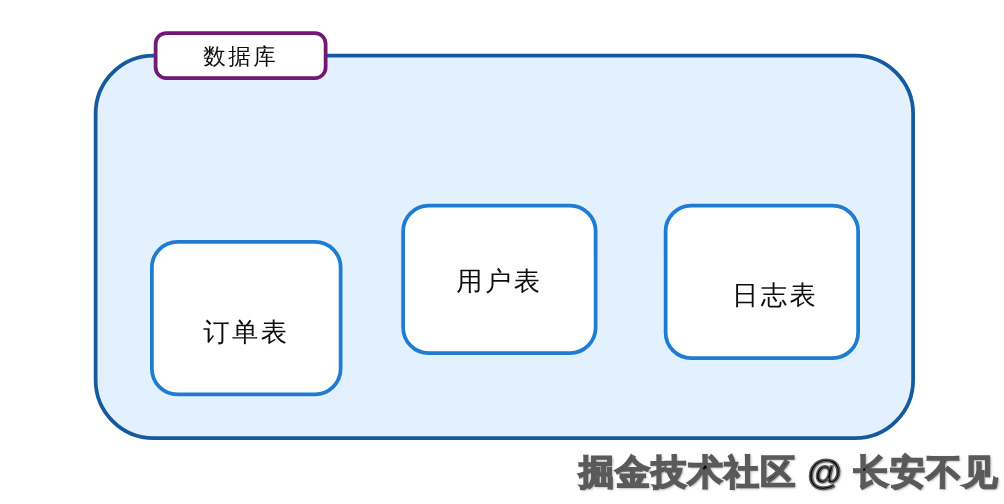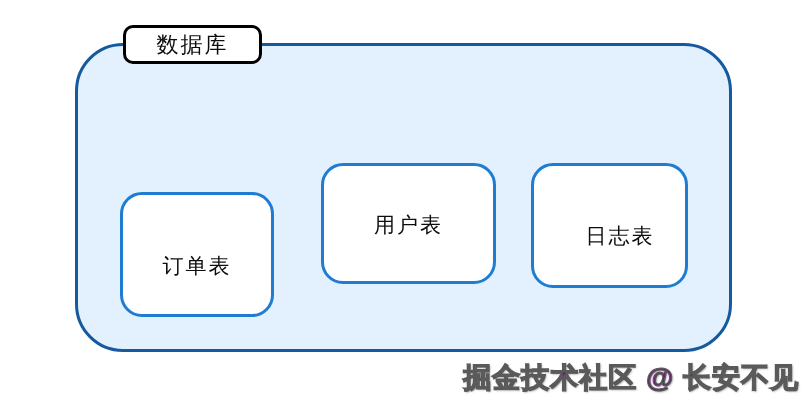--- a/index.html
+++ b/index.html
@@ -28,27 +28,27 @@
   }
 
   
   .db-tab {
     position: absolute;
     left: 123px;
     top: 25px;
     width: 139px;
     height: 39px;
     background: #ffffff;
-    border: 3px solid #000000;
+    border: 3px solid #701a75;
     border-radius: 10px;
     z-index: 2;
     display: flex;
     align-items: center;
     justify-content: center;
-    font-size: 22px;
+    font-size: 18px;
     color: #0d0d0d;
     letter-spacing: 2px;
   }
 
   
   .table-node {
     position: absolute;
     background: #ffffff;
     border: 3px solid #1e7cd2;
     border-radius: 22px;
@@ -58,36 +58,36 @@
     justify-content: center;
     font-size: 21px;
     color: #0d0d0d;
     letter-spacing: 2px;
   }
   .table-node span { position: relative; }
 
   .node-orders { left: 120px; top: 164px; width: 154px; height: 125px; margin-top: 28px; }
   .node-orders span { top: 11px; }
 
-  .node-users  { left: 321px; top: 163px; width: 175px; height: 121px; }
+  .node-users  { left: 321px; top: 163px; width: 157px; height: 121px; }
   .node-users span { top: 1px; }
 
   .node-logs   { left: 531px; top: 163px; width: 157px; height: 125px; padding-left: 21px; }
   .node-logs span { top: 10px; }
 
   
   .watermark {
     position: absolute;
     right: 4px;
     bottom: 6px;
     z-index: 3;
     font-size: 28px;
     font-weight: bold;
     letter-spacing: 1px;
-    color: #701a75;
+    color: #000000;
     -webkit-text-stroke: 1.2px #5a5a5a;
     text-shadow: 1px 1px 2px rgba(60,60,60,0.55), -1px -1px 0 rgba(255,255,255,0.7);
     white-space: nowrap;
   }
 </style>
 </head>
 <body>
 
 <div class="canvas">
 

